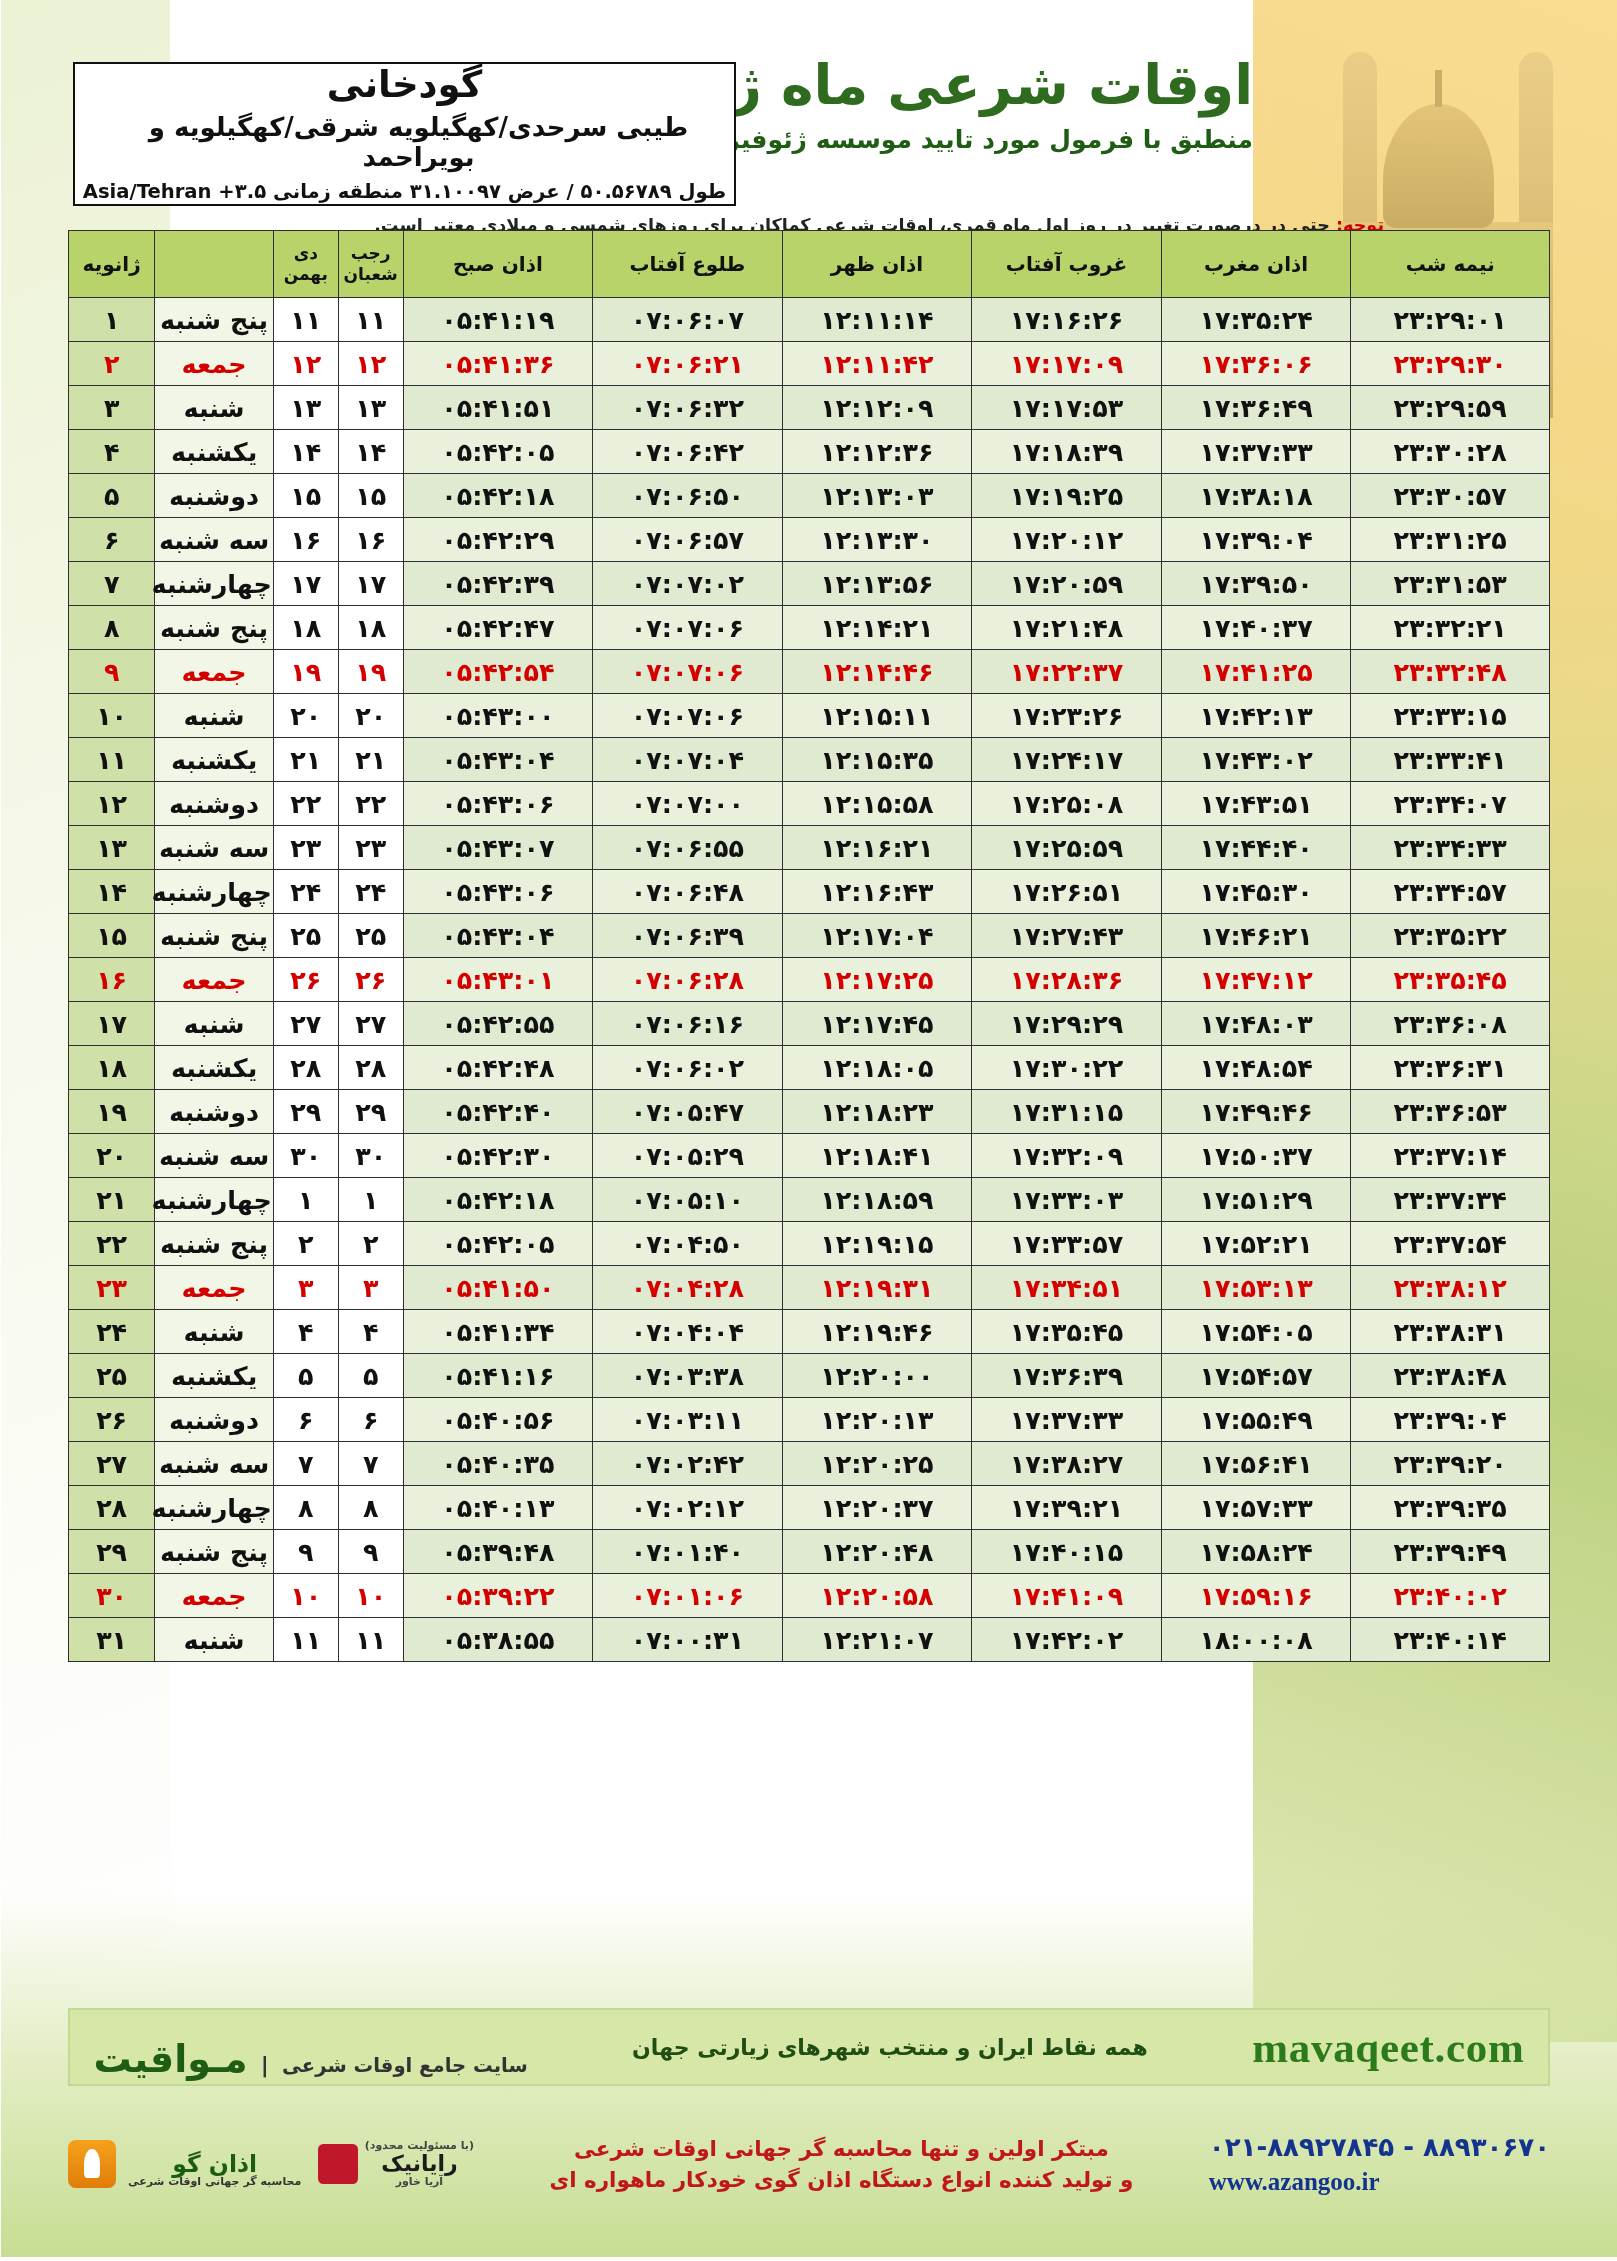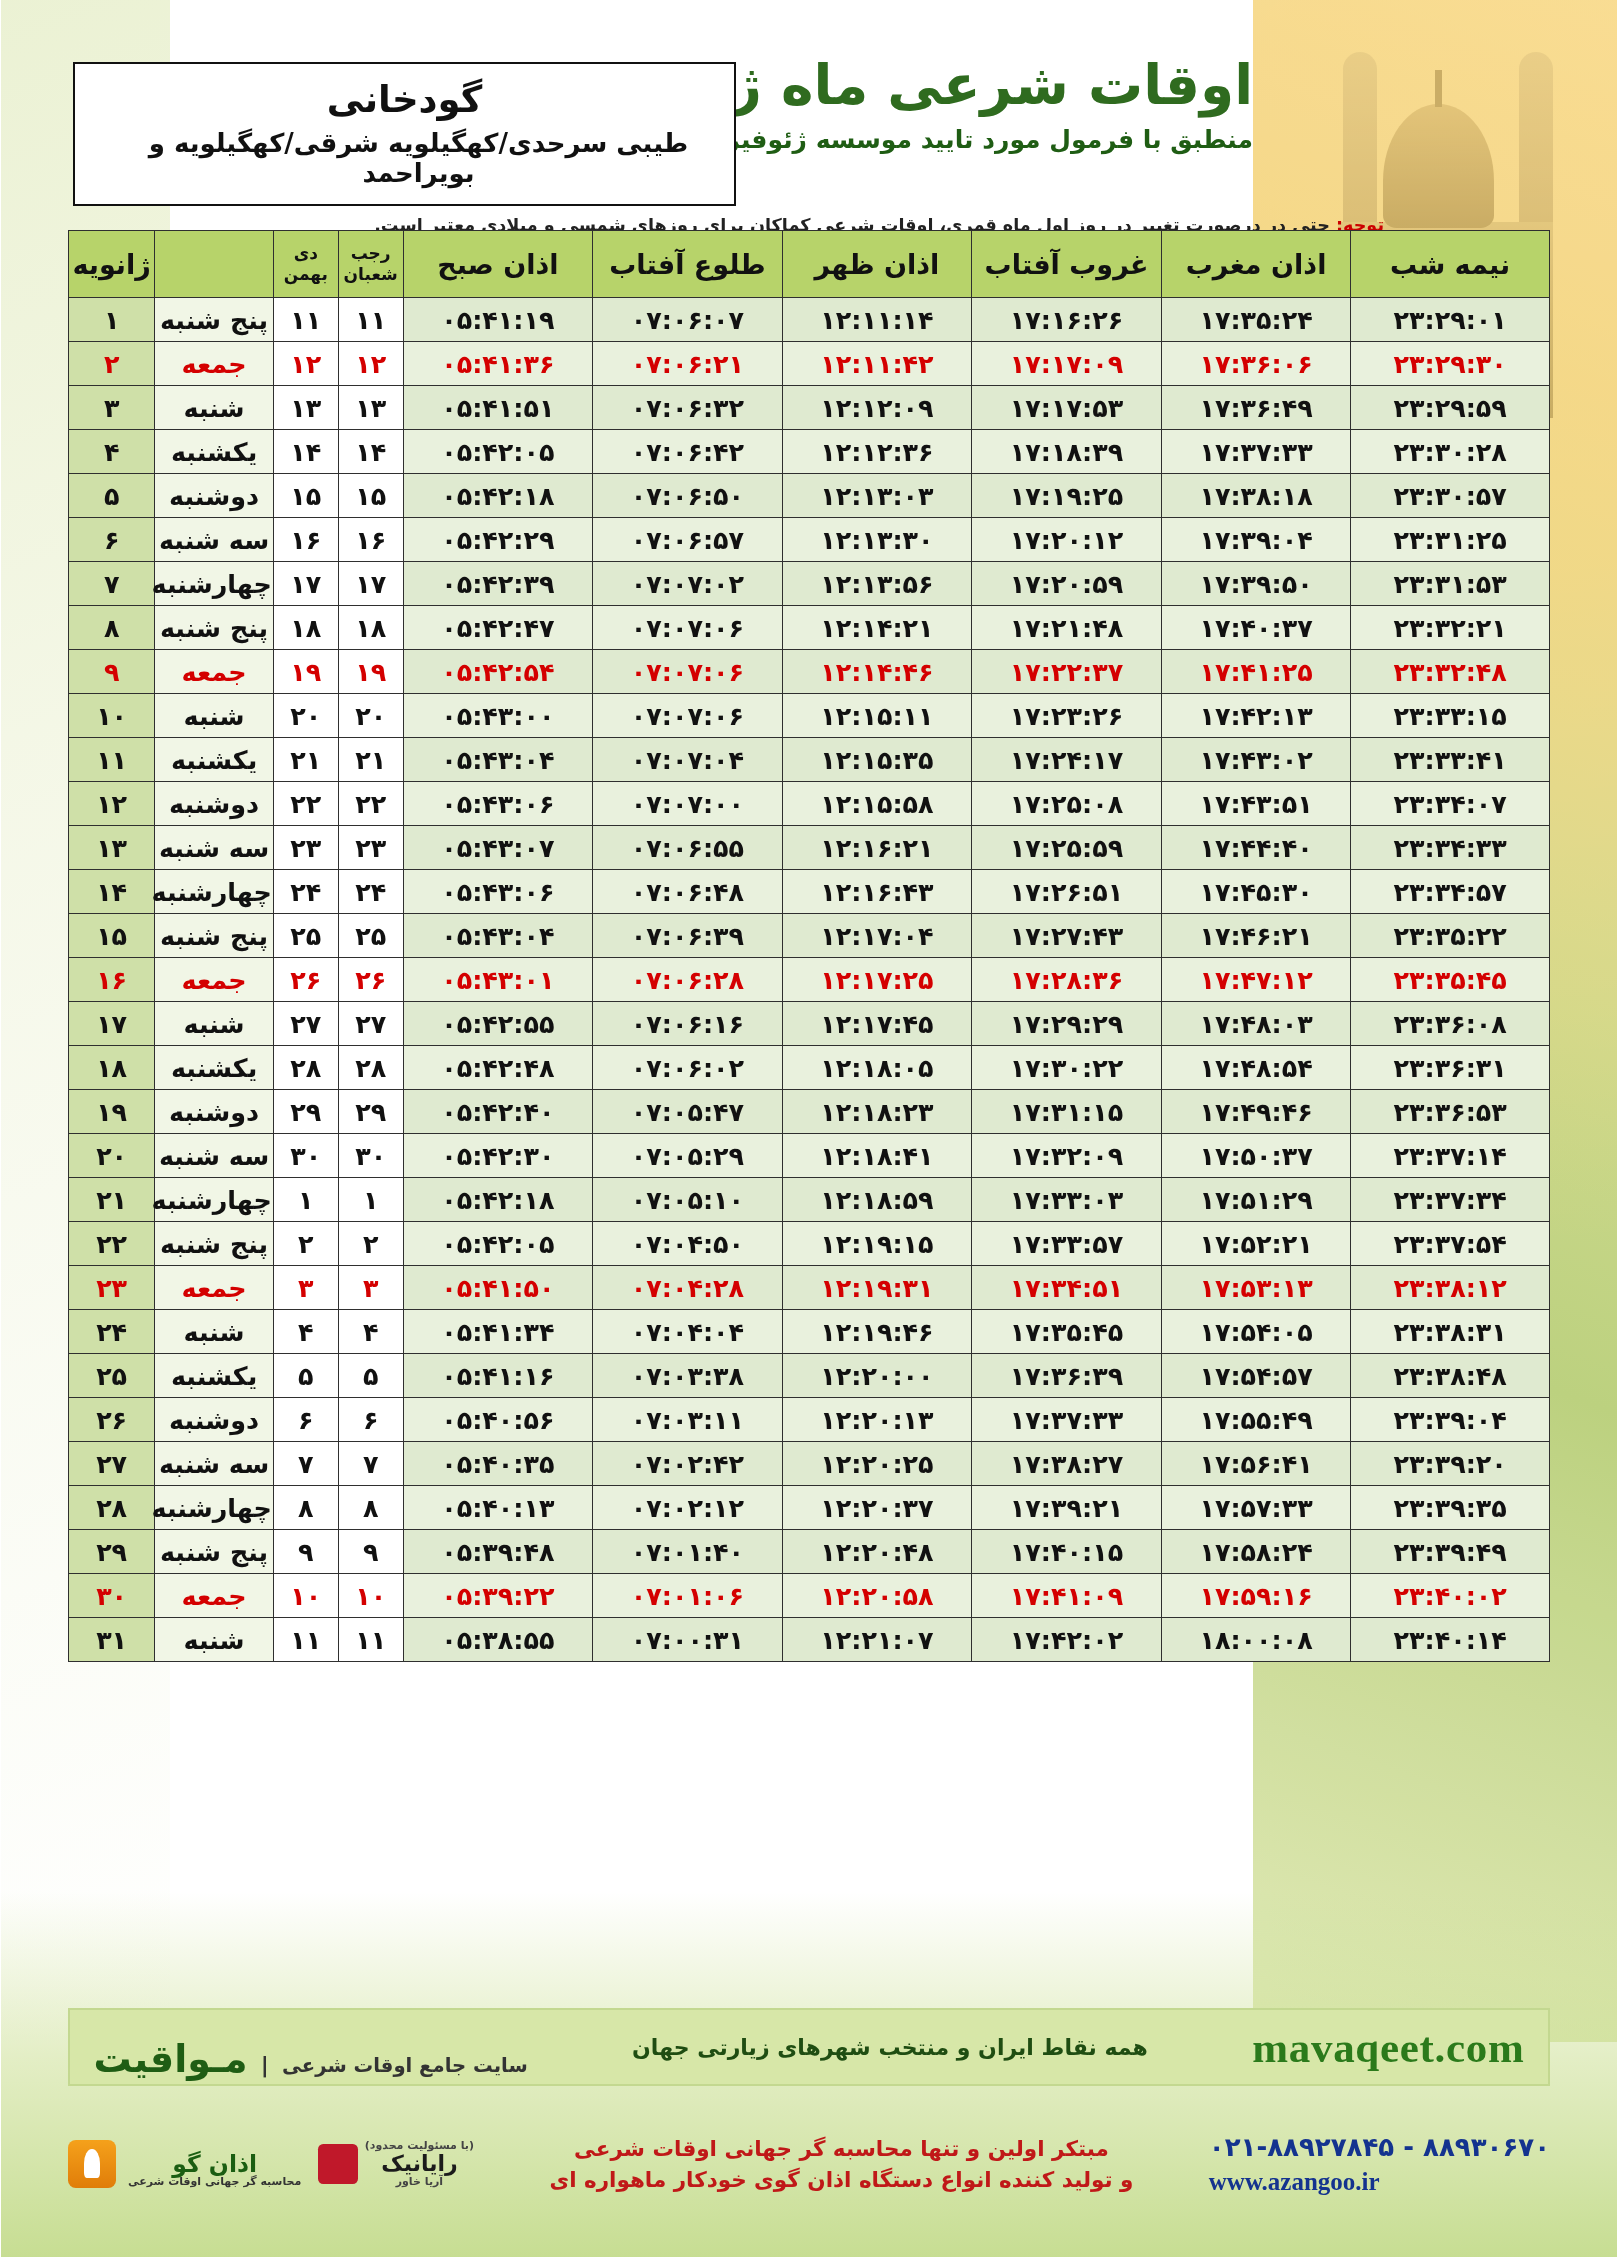--- a/index.html
+++ b/index.html
@@ -92,21 +92,21 @@
   table.sharia th, table.sharia td{
     border:1.3px solid #2f2f2f;
     text-align:center;
     font-weight:bold;
     color:#111;
     height:41px;
     white-space:nowrap;
   }
   table.sharia thead th{
     background:#b7d36a;
-    font-size:27px;
+    font-size:20px;
     height:64px;
     position:relative;
   }
   table.sharia thead th.two-line{font-size:17px;line-height:1.25;}
   table.sharia tbody td{
     font-size:25.4px;
     background:#dfead0;
   }
   table.sharia tbody tr:nth-child(even) td{background:#e9f1dd;}
   td.daynum{font-size:27px;background:#cfe0a8 !important;}
@@ -185,20 +185,21 @@
 
 <div class="header">
   <div class="title-block">
     <div class="title-main">اوقات شرعی ماه ژانویه</div>
     <div class="title-sub">منطبق با فرمول مورد تایید موسسه ژئوفیزیک دانشگاه تهران</div>
   </div>
 
   <div class="city-box">
     <div class="city-name">گودخانی</div>
     <div class="city-prov">طیبی سرحدی/کهگیلویه شرقی/کهگیلویه و بویراحمد</div>
+    <div class="city-geo">طول ۵۰.۵۶۷۸۹ / عرض ۳۱.۱۰۰۹۷ منطقه زمانی Asia/Tehran +۳.۵</div>
   </div>
 
   <div class="note">
     <b>توجه:</b>
     <span>حتی در درصورت تغییر در روز اول ماه قمری، اوقات شرعی کماکان برای روزهای شمسی و میلادی معتبر است.</span>
   </div>
 </div>
 
 <table class="sharia">
   <colgroup>

